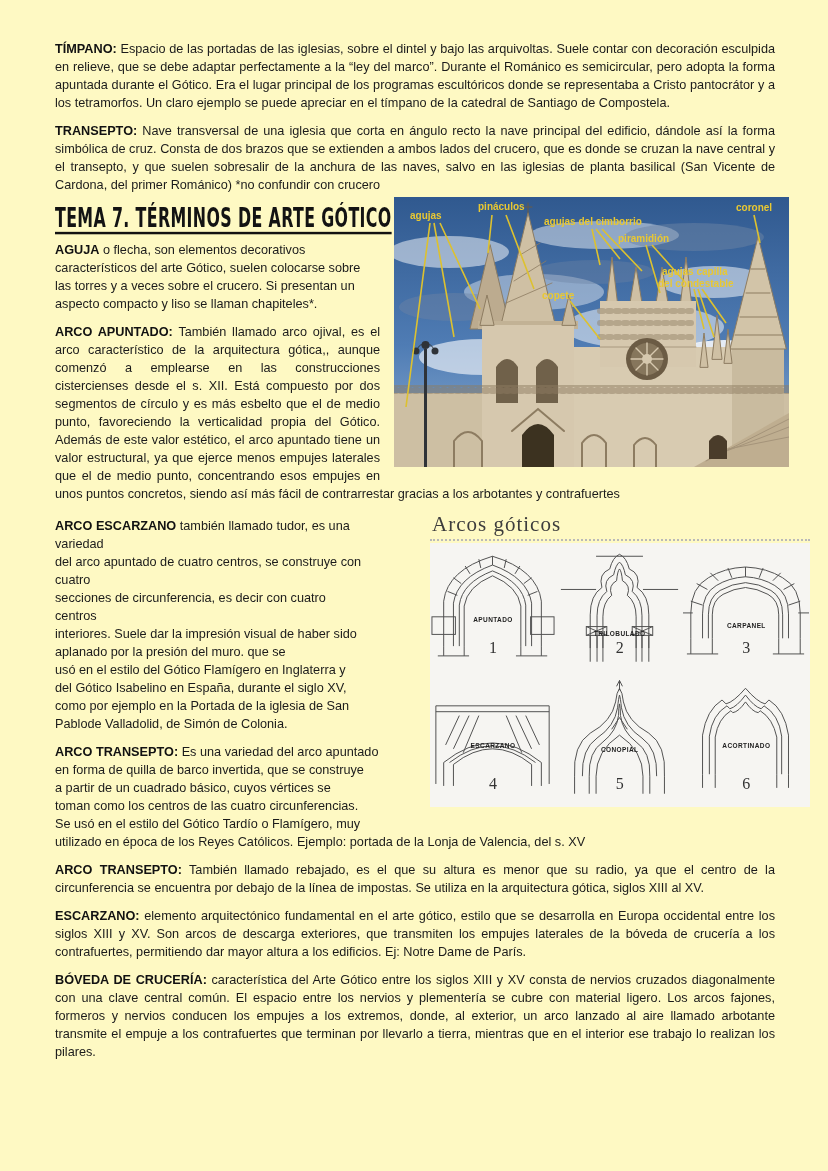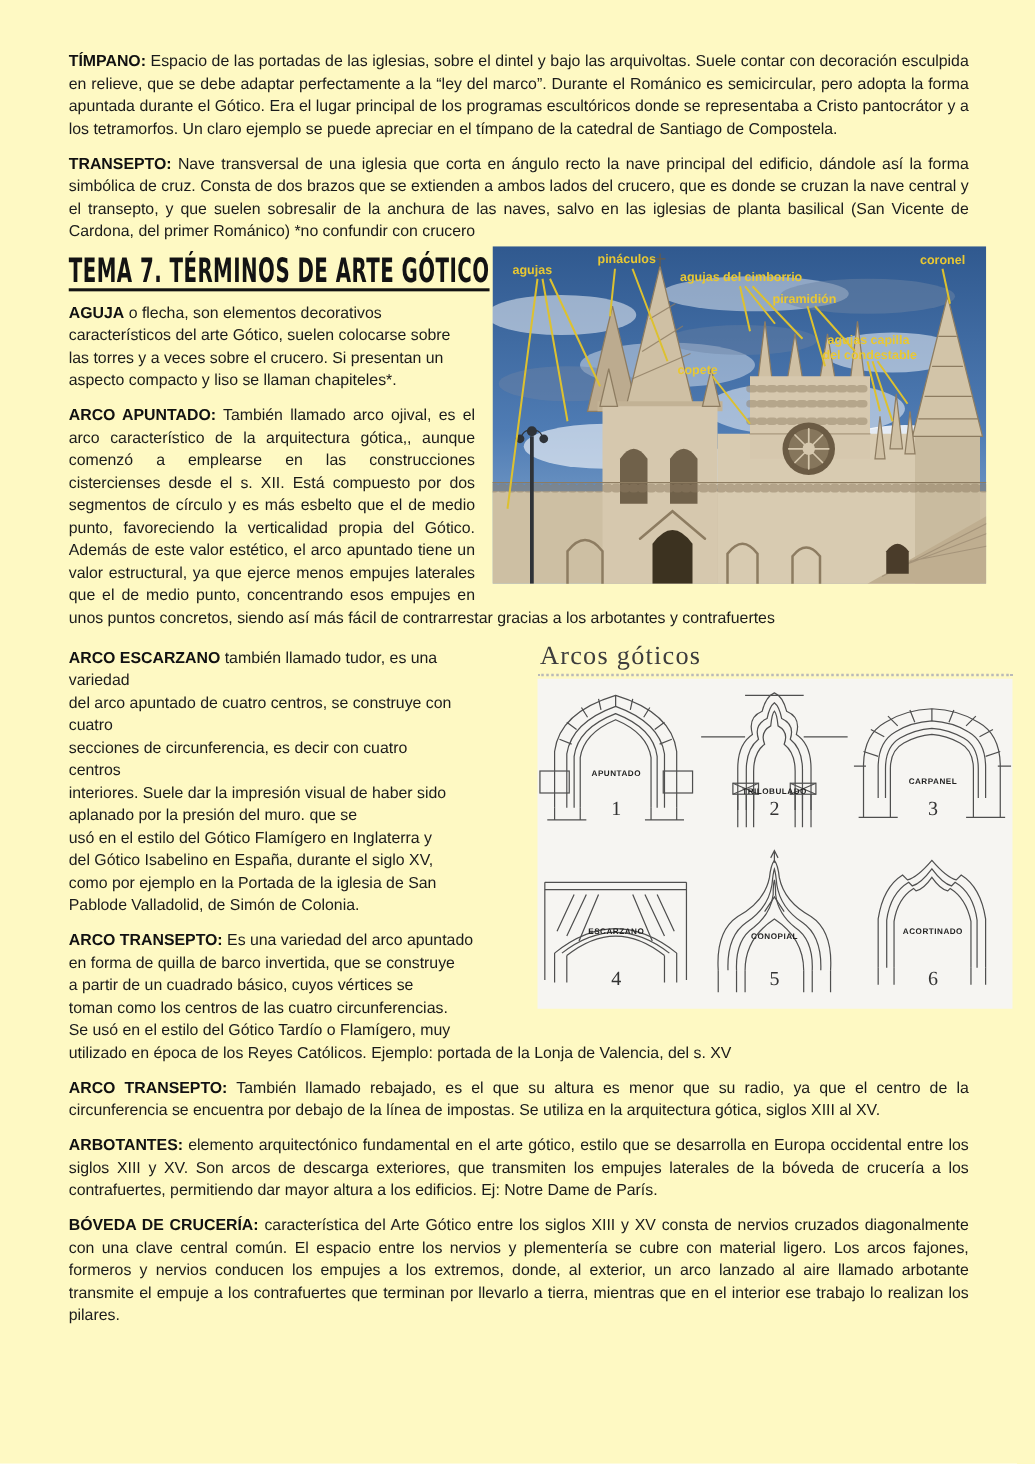--- a/index.html
+++ b/index.html
@@ -290,17 +290,17 @@
 
   <p class="para pre"><b>ARCO TRANSEPTO:</b><span> Es una variedad del arco apuntado
 en forma de quilla de barco invertida, que se construye
 a partir de un cuadrado básico, cuyos vértices se
 toman como los centros de las cuatro circunferencias.
 Se usó en el estilo del Gótico Tardío o Flamígero, muy
 utilizado en época de los Reyes Católicos. Ejemplo: portada de la Lonja de Valencia, del s. XV</span></p>
 
   <p class="para j"><b>ARCO TRANSEPTO:</b><span> También llamado rebajado, es el que su altura es menor que su radio, ya que el centro de la circunferencia se encuentra por debajo de la línea de impostas. Se utiliza en la arquitectura gótica, siglos XIII al XV.</span></p>
 
-  <p class="para j"><b>ARBOTANTES:</b><span> elemento arquitectónico fundamental en el arte gótico, estilo que se desarrolla en Europa occidental entre los siglos XIII y XV. Son arcos de descarga exteriores, que transmiten los empujes laterales de la bóveda de crucería a los contrafuertes, permitiendo dar mayor altura a los edificios. Ej: Notre Dame de París.</span></p>
+  <p class="para j"><b>ESCARZANO:</b><span> elemento arquitectónico fundamental en el arte gótico, estilo que se desarrolla en Europa occidental entre los siglos XIII y XV. Son arcos de descarga exteriores, que transmiten los empujes laterales de la bóveda de crucería a los contrafuertes, permitiendo dar mayor altura a los edificios. Ej: Notre Dame de París.</span></p>
 
   <p class="para j"><b>BÓVEDA DE CRUCERÍA:</b><span> característica del Arte Gótico entre los siglos XIII y XV consta de nervios cruzados diagonalmente con una clave central común. El espacio entre los nervios y plementería se cubre con material ligero. Los arcos fajones, formeros y nervios conducen los empujes a los extremos, donde, al exterior, un arco lanzado al aire llamado arbotante transmite el empuje a los contrafuertes que terminan por llevarlo a tierra, mientras que en el interior ese trabajo lo realizan los pilares.</span></p>
 
 </div>
 
 </body></html>

